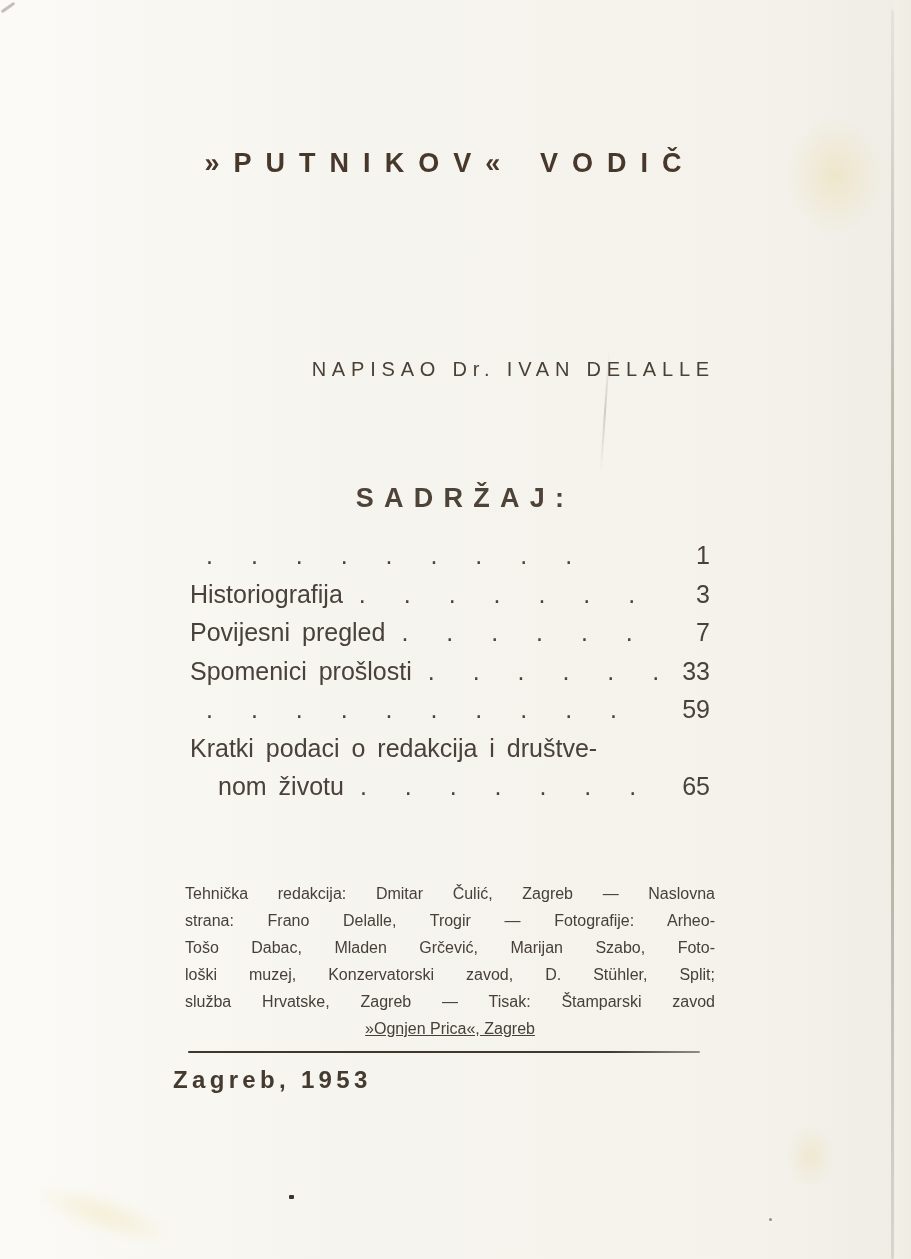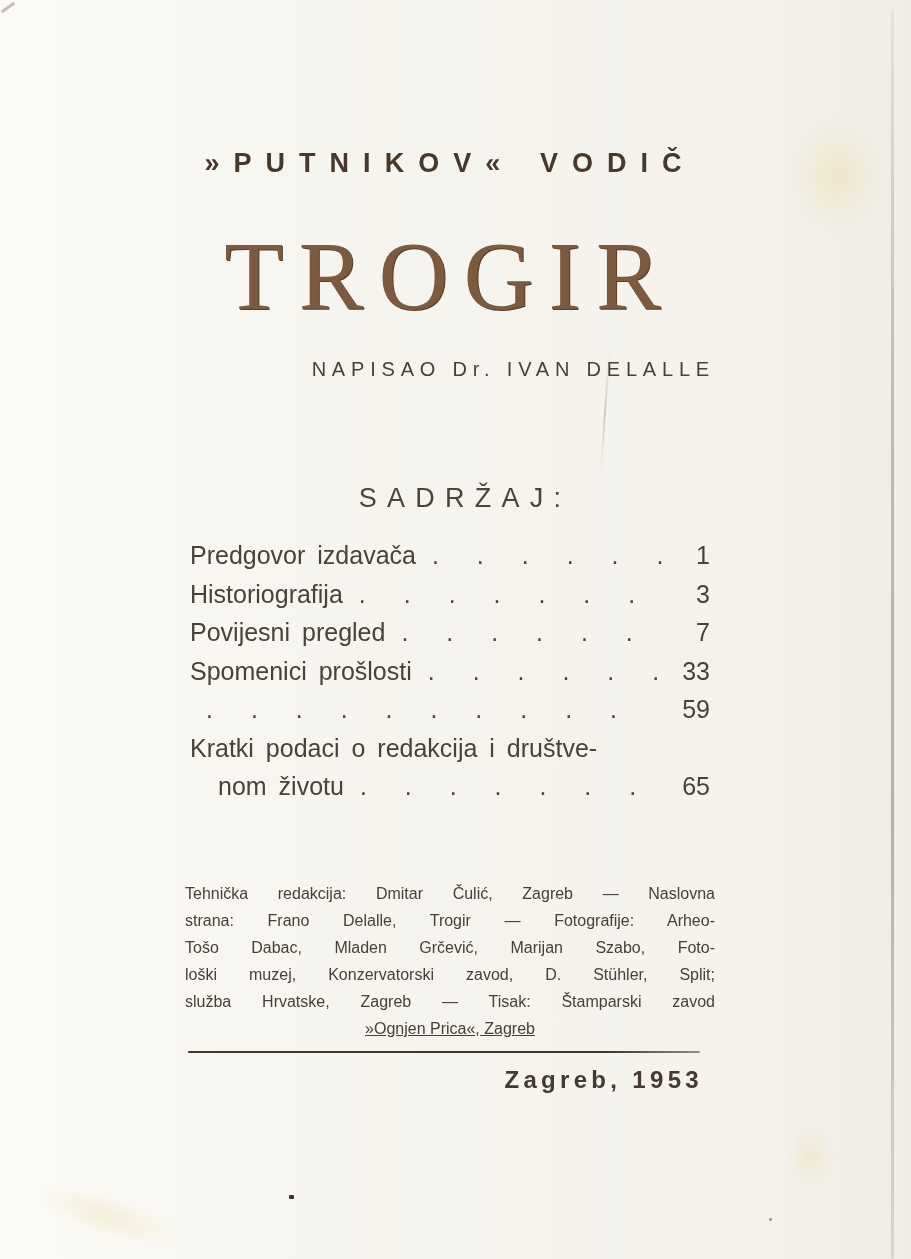--- a/index.html
+++ b/index.html
@@ -68,21 +68,21 @@
   .author-line{
     position:absolute;left:185px;top:358px;width:530px;
     text-align:right;
     font-size:20px;
     letter-spacing:.29em;margin-right:-.29em;
     color:#4a4036;
   }
   .contents-heading{
     position:absolute;left:200px;top:483px;width:530px;
     text-align:center;
-    font-size:27px;font-weight:normal;
+    font-size:27px;font-weight:bold;
     letter-spacing:.38em;margin-right:-.38em;
     color:#4e4338;
   }
   .toc{
     position:absolute;left:190px;top:541px;width:520px;
   }
   .toc-row{display:flex;align-items:baseline;height:38.5px;font-size:25px;word-spacing:5px;}
   .toc-label{white-space:nowrap;}
   .toc-label.indent{padding-left:28px;}
   .toc-dots{flex:1;overflow:hidden;white-space:nowrap;padding-left:16px;
@@ -94,48 +94,46 @@
   }
   .credit-line{text-align:justify;text-align-last:justify;white-space:nowrap;}
   .credit-line.center{text-align:center;text-align-last:center;text-decoration:underline;}
   .divider-rule{
     position:absolute;left:188px;top:1051px;width:512px;height:2px;
     background:linear-gradient(90deg,var(--rule) 0%,var(--rule) 82%,rgba(63,56,47,.55) 100%);
     border-radius:1px;
   }
   .imprint{
     position:absolute;left:173px;top:1066px;width:530px;
-    text-align:right;font-size:24px;font-weight:bold;
+    text-align:left;font-size:24px;font-weight:bold;
     letter-spacing:.18em;margin-right:-.18em;
     color:#443a30;
   }
 </style>
 </head>
 <body>
 
 <div class="scan">
 
   <div class="fold-strip"></div>
   <div class="fold-line"></div>
   <div class="stain-top-right"></div>
   <div class="stain-mid-right"></div>
   <div class="stain-bottom-left"></div>
   <div class="scratch-mid"></div>
   <div class="corner-mark"></div>
   <div class="speck-1"></div>
   <div class="speck-2"></div>
 
   <div class="series-title">»PUTNIKOV« VODIČ</div>
-  <div class="book-title">TROGIR</div>
   <div class="author-line">NAPISAO Dr. IVAN DELALLE</div>
   <div class="contents-heading">SADRŽAJ:</div>
 
   <div class="toc">
     <div class="toc-row">
-      <span class="toc-label">Predgovor izdavača</span>
       <span class="toc-dots">. . . . . . . . .</span>
       <span class="toc-num">1</span>
     </div>
     <div class="toc-row">
       <span class="toc-label">Historiografija</span>
       <span class="toc-dots">. . . . . . . . . . .</span>
       <span class="toc-num">3</span>
     </div>
     <div class="toc-row">
       <span class="toc-label">Povijesni pregled</span>

